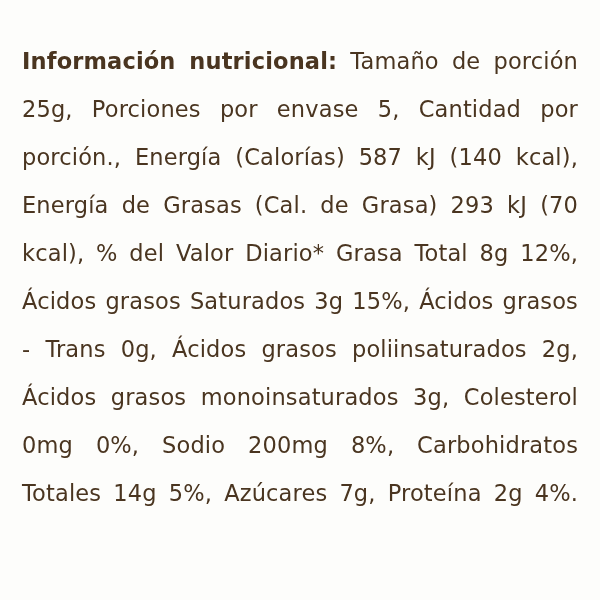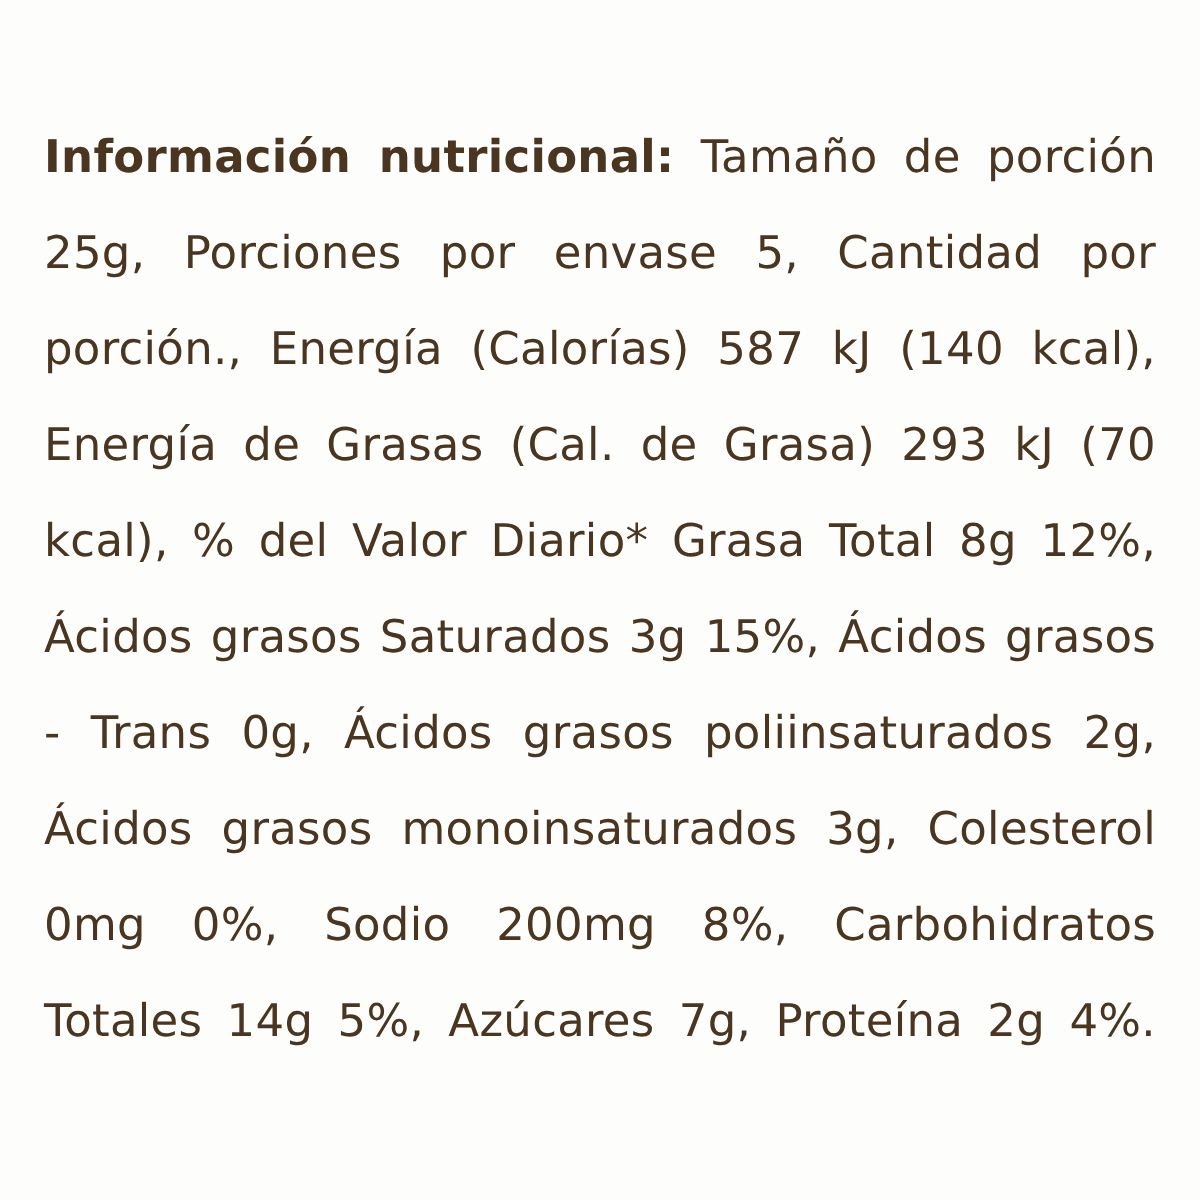--- a/index.html
+++ b/index.html
@@ -10,21 +10,21 @@
     width: 600px;
     height: 600px;
     background: #fdfdfb;
     font-family: "DejaVu Sans", sans-serif;
     overflow: hidden;
   }
   .panel {
     width: 600px;
     height: 600px;
     box-sizing: border-box;
-    padding: 32px 22px 0 22px;
+    padding: 14px 22px 0 22px;
     background: #fdfdfb;
   }
   .nutrition-text {
     color: #4a3520;
     font-family: "DejaVu Sans", sans-serif;
     font-size: 22.5px;
     line-height: 48px;
     text-align: justify;
     text-justify: inter-word;
     letter-spacing: 0.15px;

